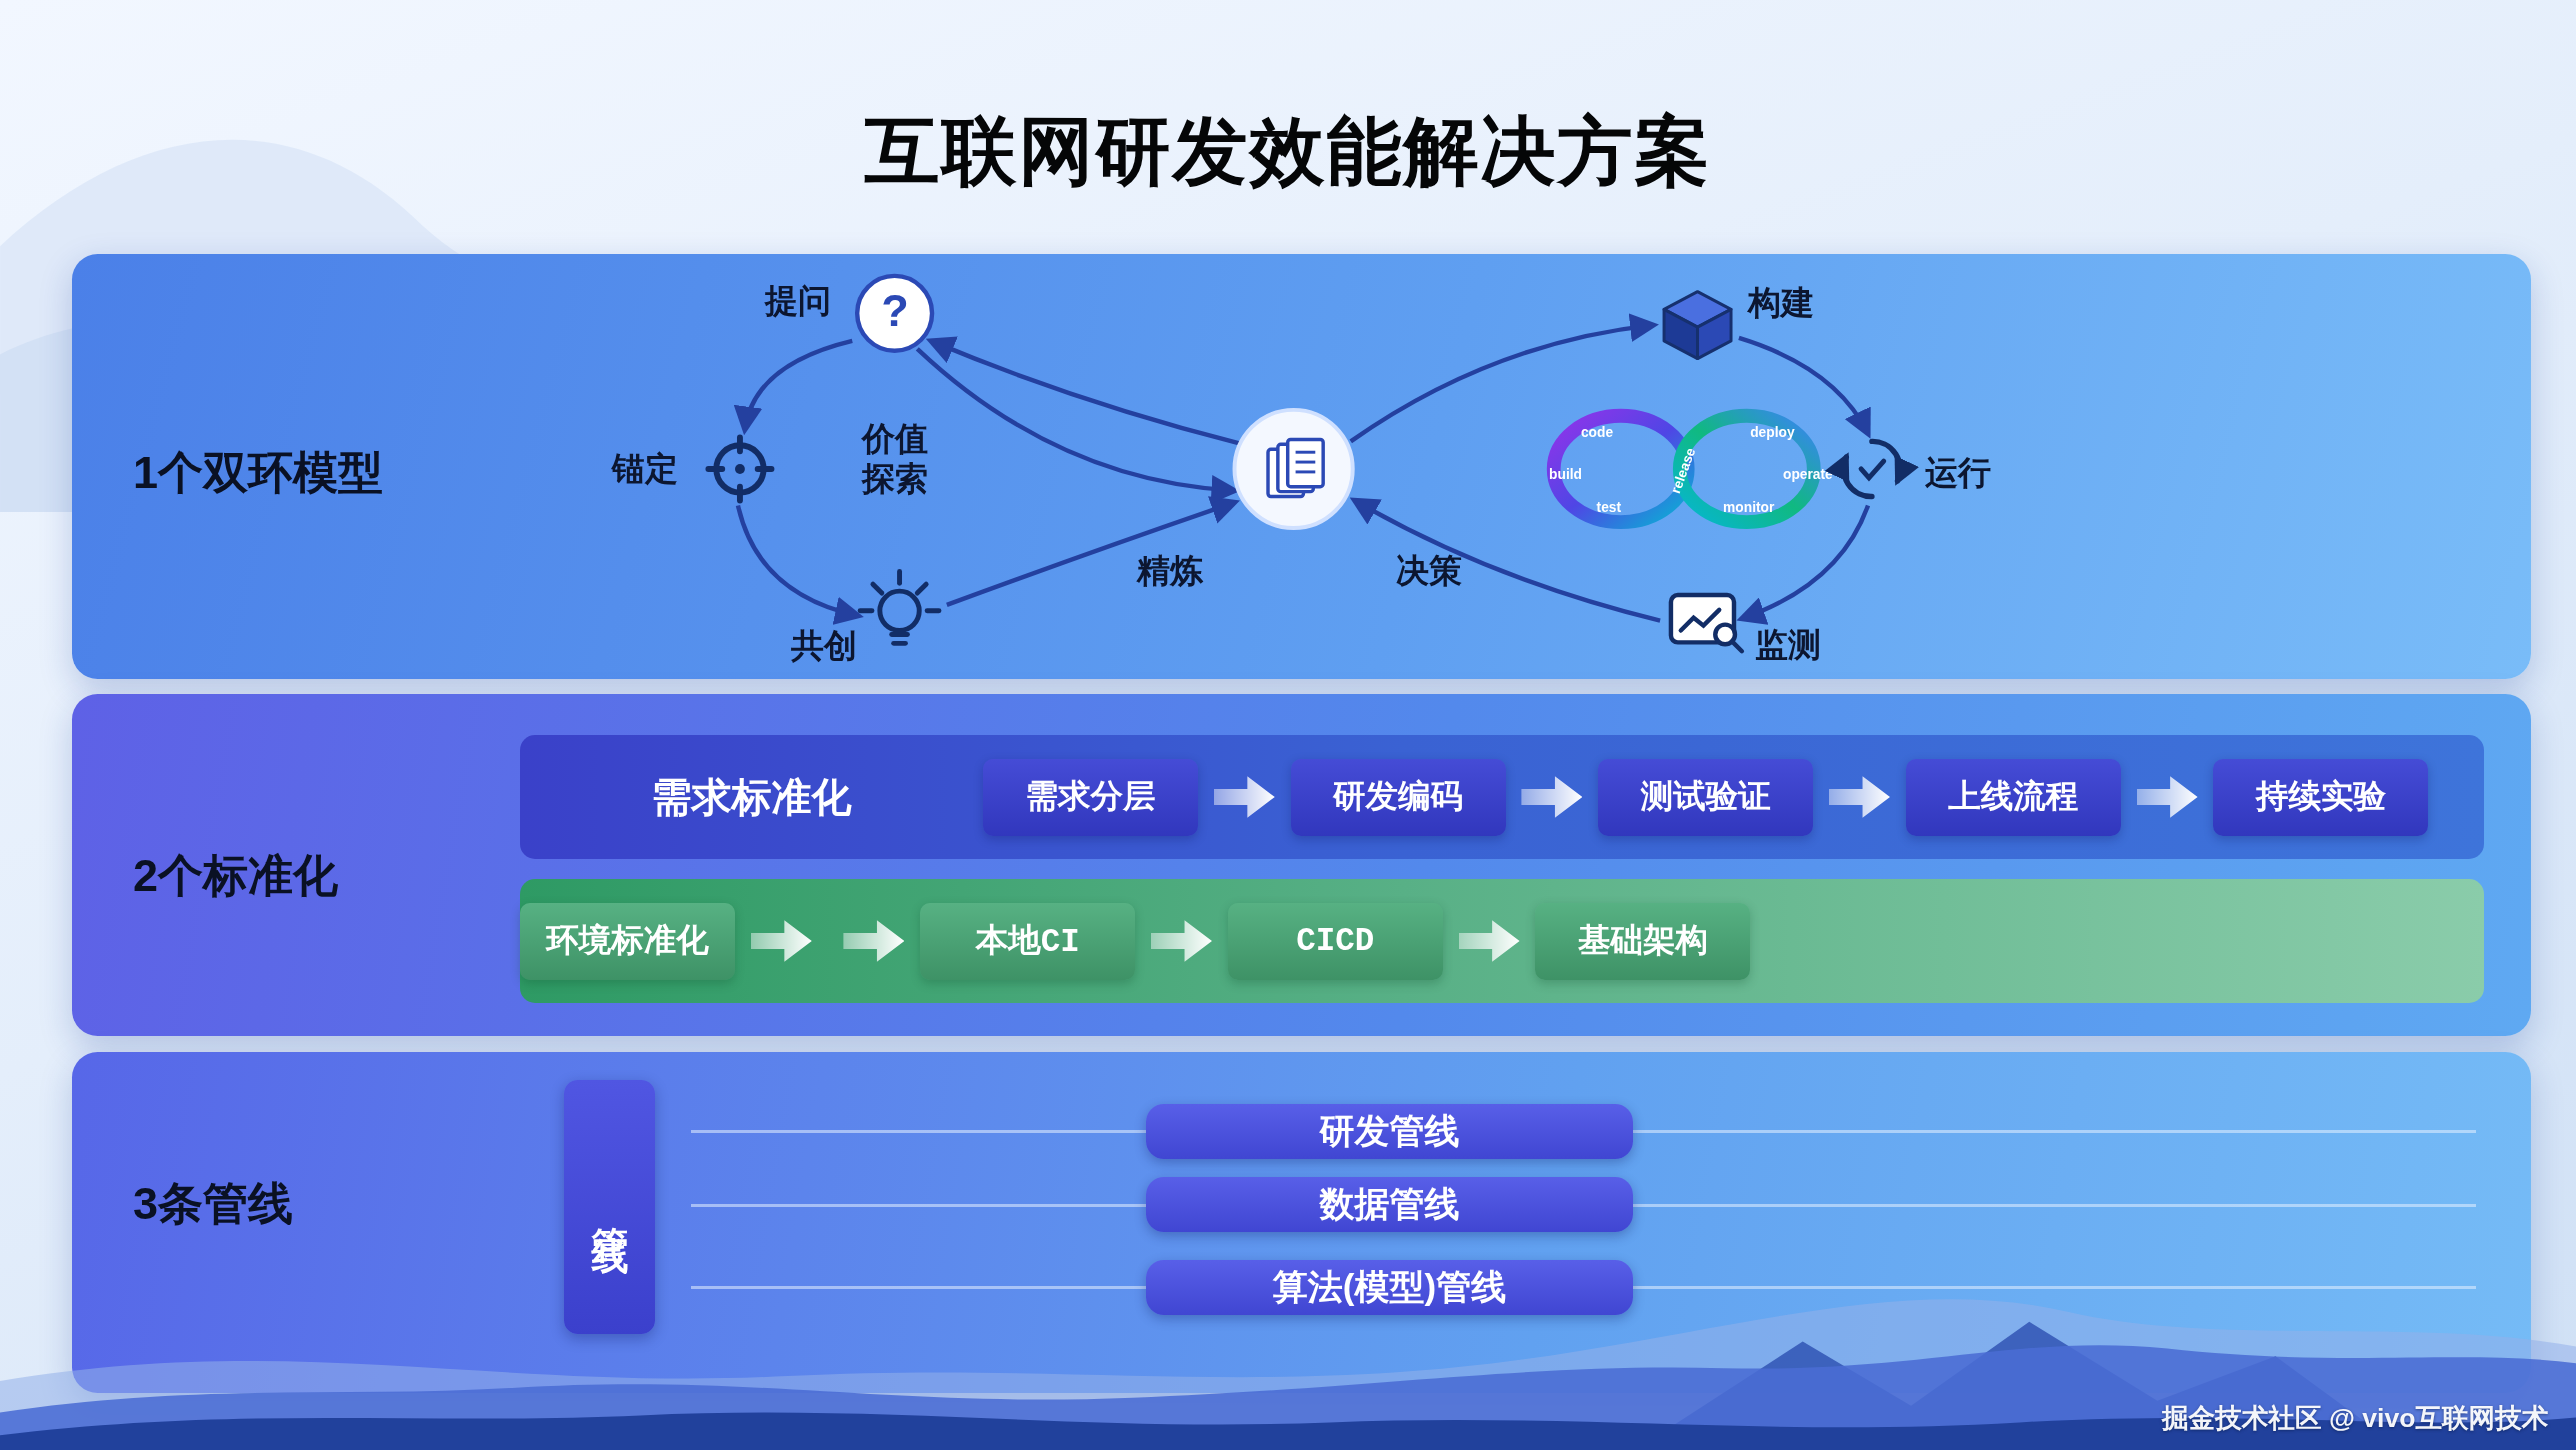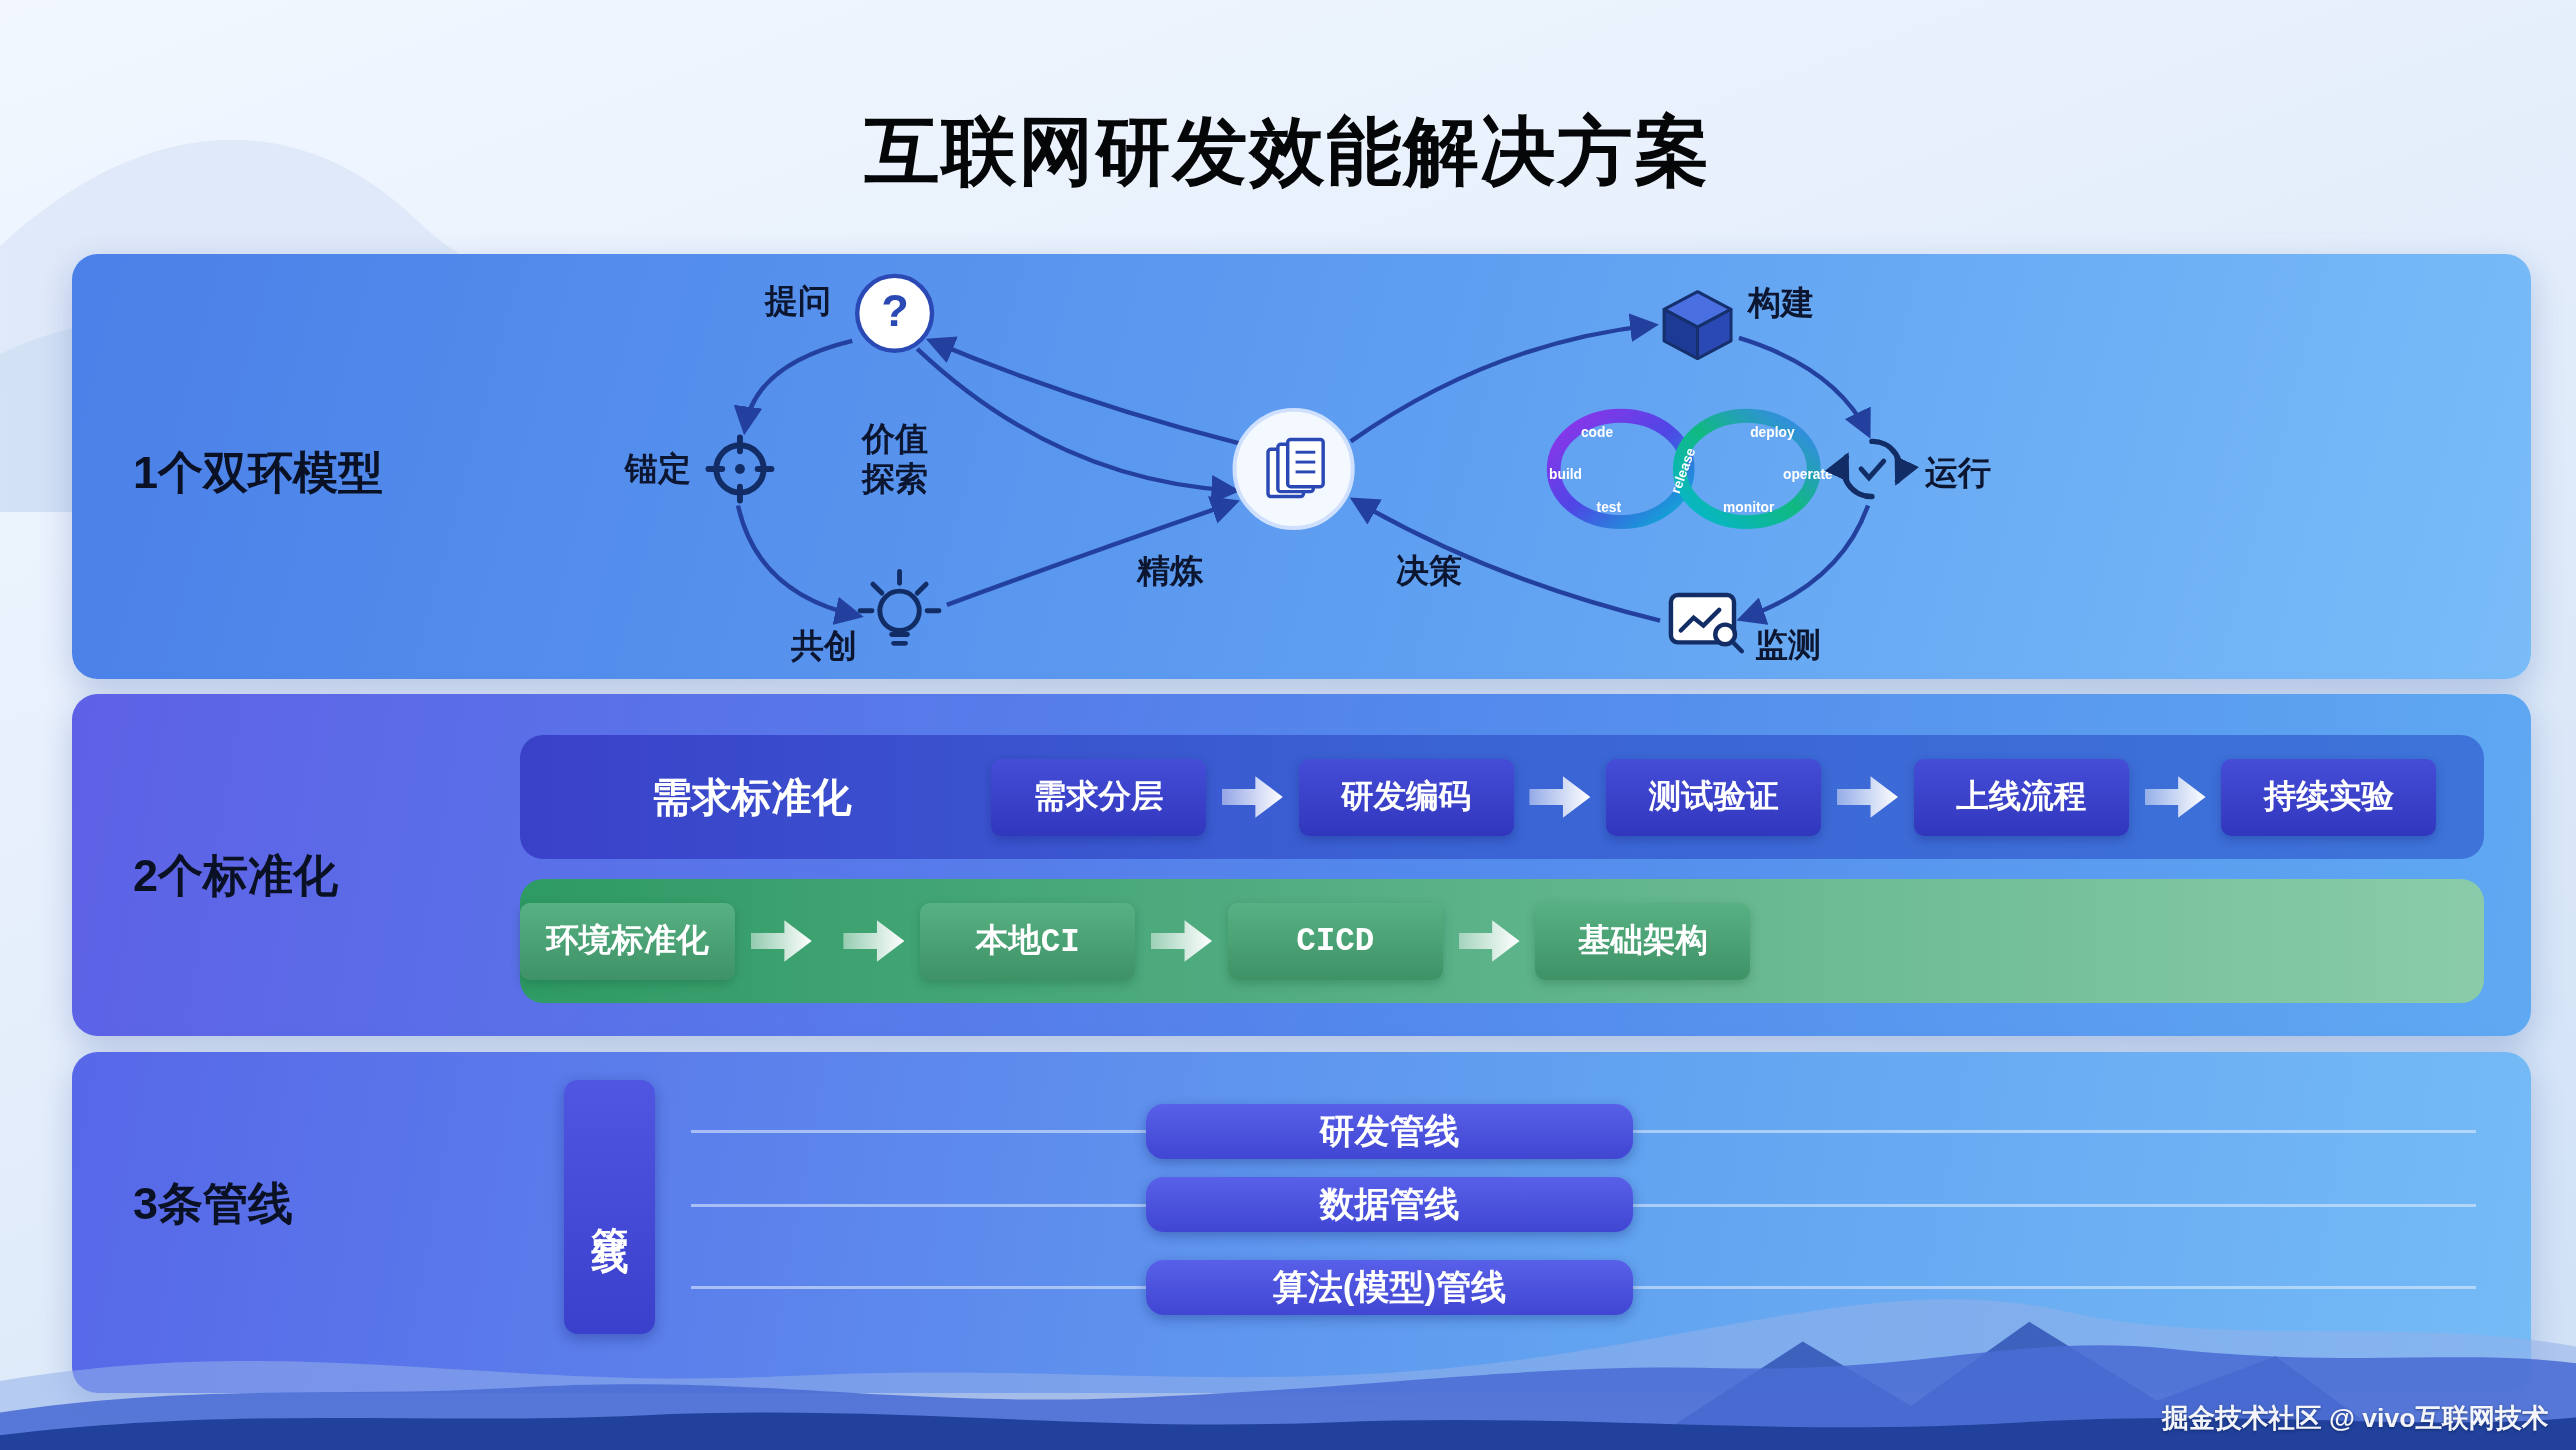--- a/index.html
+++ b/index.html
@@ -18,22 +18,22 @@
   .panel1{top:254px;height:425px;background:linear-gradient(105deg,#4b80e8 0%,#5f9ff1 55%,#79bcf8 100%);}
   .panel2{top:694px;height:342px;background:linear-gradient(100deg,#5e61e6 0%,#5389ec 55%,#5fa9f2 100%);}
   .panel3{top:1052px;height:341px;background:linear-gradient(100deg,#5767e8 0%,#61a1f0 60%,#75bbf6 100%);}
   .section-label{position:absolute;left:61px;font-size:45px;font-weight:900;color:#0a1124;white-space:nowrap;}
   .diagram{position:absolute;left:0;top:0;width:2459px;height:425px;}
   .lbl{position:absolute;transform:translate(-50%,-50%);font-size:33px;font-weight:700;color:#0c1630;white-space:nowrap;}
   .value-text{text-align:center;line-height:1.2;}
   .qmark{position:absolute;transform:translate(-50%,-54%);font-size:45px;font-weight:800;color:#2b49b5;}
 
   
-  .std-row{position:absolute;left:448px;width:1964px;height:124px;border-radius:23px;
-    display:flex;align-items:center;gap:8px;}
+  .std-row{position:absolute;left:448px;width:1964px;height:124px;border-radius:15px;
+    display:flex;align-items:center;}
   .row-req{top:41px;background:linear-gradient(90deg,#3a41c9 0%,#3a62d3 45%,#3e74da 100%);}
   .row-dev{top:185px;background:linear-gradient(90deg,#2e9a64 0%,#58b086 45%,#8accaa 100%);}
   .std-row-label{flex:0 0 463px;text-align:center;font-size:40px;font-weight:800;color:#ffffff;}
   .std-steps{display:flex;align-items:center;}
   .step{flex:0 0 215px;height:77px;border-radius:9.9px;display:flex;align-items:center;justify-content:center;
     color:#fff;font-size:32.5px;font-weight:700;white-space:nowrap;}
   .step-blue{background:linear-gradient(180deg,#454cd6,#3137bd);box-shadow:0 3.9px 9.9px rgba(10,20,90,.25);}
   .step-green{background:linear-gradient(180deg,#57b183,#3e9266);box-shadow:0 3.9px 9.9px rgba(10,70,40,.25);font-family:Liberation Mono, monospace;}
   .flow-arrow{flex:0 0 61px;height:45px;margin:0 15.8px;
     background:linear-gradient(90deg,rgba(255,255,255,.45),#ffffff);
@@ -164,21 +164,21 @@
       <g stroke="#122d66" stroke-width="4.5" fill="#ffffff" stroke-linecap="round">
         <rect x="1623" y="346" width="64" height="48" rx="7"></rect>
         <path d="M1633 382 l13 -13 l10 8 l16 -16" fill="none"></path>
         <circle cx="1678" cy="386" r="10"></circle>
         <line x1="1685" y1="393" x2="1695" y2="403"></line>
       </g>
     </svg>
 
     <div class="lbl" style="left:726px;top:47px">提问</div>
     <div class="qmark" style="left:823px;top:59px">?</div>
-    <div class="lbl" style="left:586px;top:215px">锚定</div>
+    <div class="lbl" style="left:573px;top:215px">锚定</div>
     <div class="lbl value-text" style="left:823px;top:205px">
       <div>价值</div>
       <div>探索</div>
     </div>
     <div class="lbl" style="left:752px;top:392px">共创</div>
     <div class="lbl" style="left:1098px;top:317px">精炼</div>
     <div class="lbl" style="left:1357px;top:317px">决策</div>
     <div class="lbl" style="left:1709px;top:49px">构建</div>
     <div class="lbl" style="left:1886px;top:219px">运行</div>
     <div class="lbl" style="left:1716px;top:391px">监测</div>

